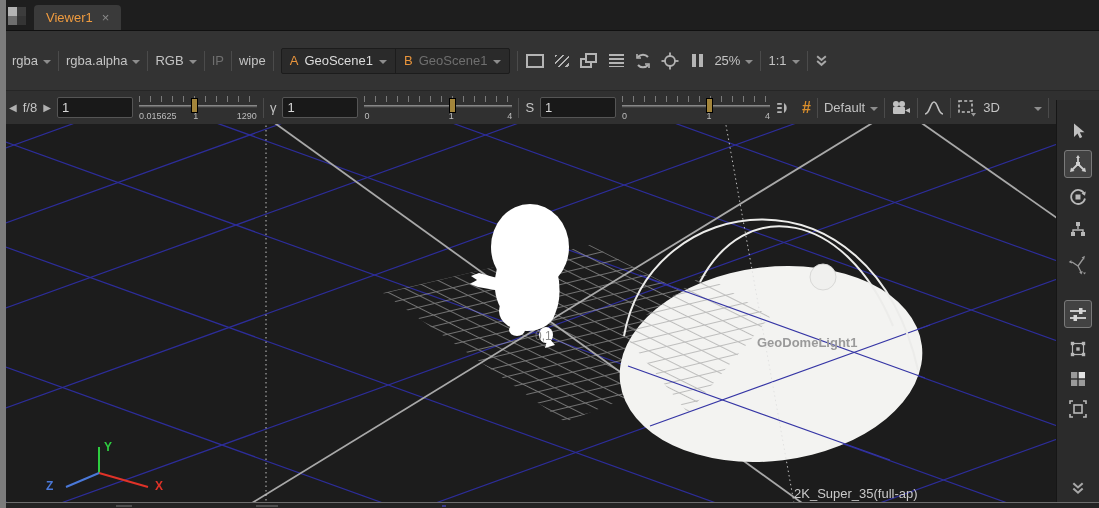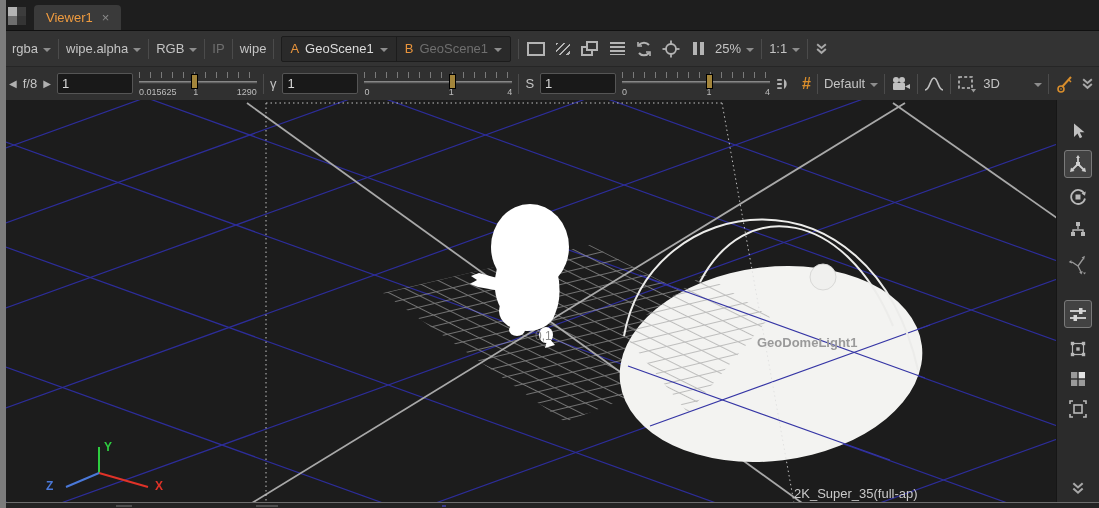--- a/index.html
+++ b/index.html
@@ -17,21 +17,21 @@
   
   .bars{position:absolute;left:4px;top:0;right:0;z-index:4;}
   .tabbar{height:30px;background:#1e1e1e;display:flex;align-items:flex-end;border-bottom:1px solid #101010;}
   .pane-icon{width:18px;height:18px;margin:0 8px 5px 4px;display:grid;grid-template-columns:9px 9px;grid-template-rows:9px 9px;}
   .pane-icon div:nth-child(1){background:#b4b4b4;}
   .pane-icon div:nth-child(2){background:#3c3c3c;}
   .pane-icon div:nth-child(3){background:#6e6e6e;}
   .pane-icon div:nth-child(4){background:#343434;}
   .tab{height:25px;background:#3a3a3a;border-radius:4px 4px 0 0;display:flex;align-items:center;gap:9px;padding:0 12px;color:#ef9b3f;}
   .tab .close{color:#8a8a8a;font-size:13px;line-height:1;}
-  .row2{height:35px;background:#333333;display:flex;align-items:center;gap:7px;padding:0 8px;border-bottom:1px solid #262626;}
+  .row2{height:35px;background:#333333;display:flex;align-items:center;gap:7px;padding:12px 8px;border-bottom:1px solid #262626;}
   .row3{height:33px;background:#303030;display:flex;align-items:center;gap:6px;padding:0 5px;}
   .sep{width:1px;height:20px;background:#4b4b4b;flex:none;}
   .dd{display:flex;align-items:center;gap:5px;white-space:nowrap;}
   .caret{width:0;height:0;border-left:4px solid transparent;border-right:4px solid transparent;border-top:4px solid #8d8d8d;margin-top:2px;flex:none;}
   .dim{color:#6f6f6f;}
   .orange{color:#e8943c;}
   .abgroup{display:flex;align-items:center;height:24px;background:#2a2a2a;border:1px solid #1c1c1c;border-radius:2px;}
   .abseg{display:flex;align-items:center;gap:6px;padding:0 8px;height:100%;}
   .abseg+.abseg{border-left:1px solid #1c1c1c;}
   .toggle{width:26px;height:12px;border-radius:7px;background:#1d1d1d;border:1px solid #555;position:relative;}
@@ -182,21 +182,21 @@
     </div>
   </div>
 
   <div class="row2">
     <div class="dd">
       <span>rgba</span>
       <span class="caret"></span>
     </div>
     <div class="sep"></div>
     <div class="dd">
-      <span>wipe.alpha</span>
+      <span>rgba.alpha</span>
       <span class="caret"></span>
     </div>
     <div class="sep"></div>
     <div class="dd">
       <span>RGB</span>
       <span class="caret"></span>
     </div>
     <div class="sep"></div>
     <span class="dim">IP</span>
     <div class="sep"></div>

